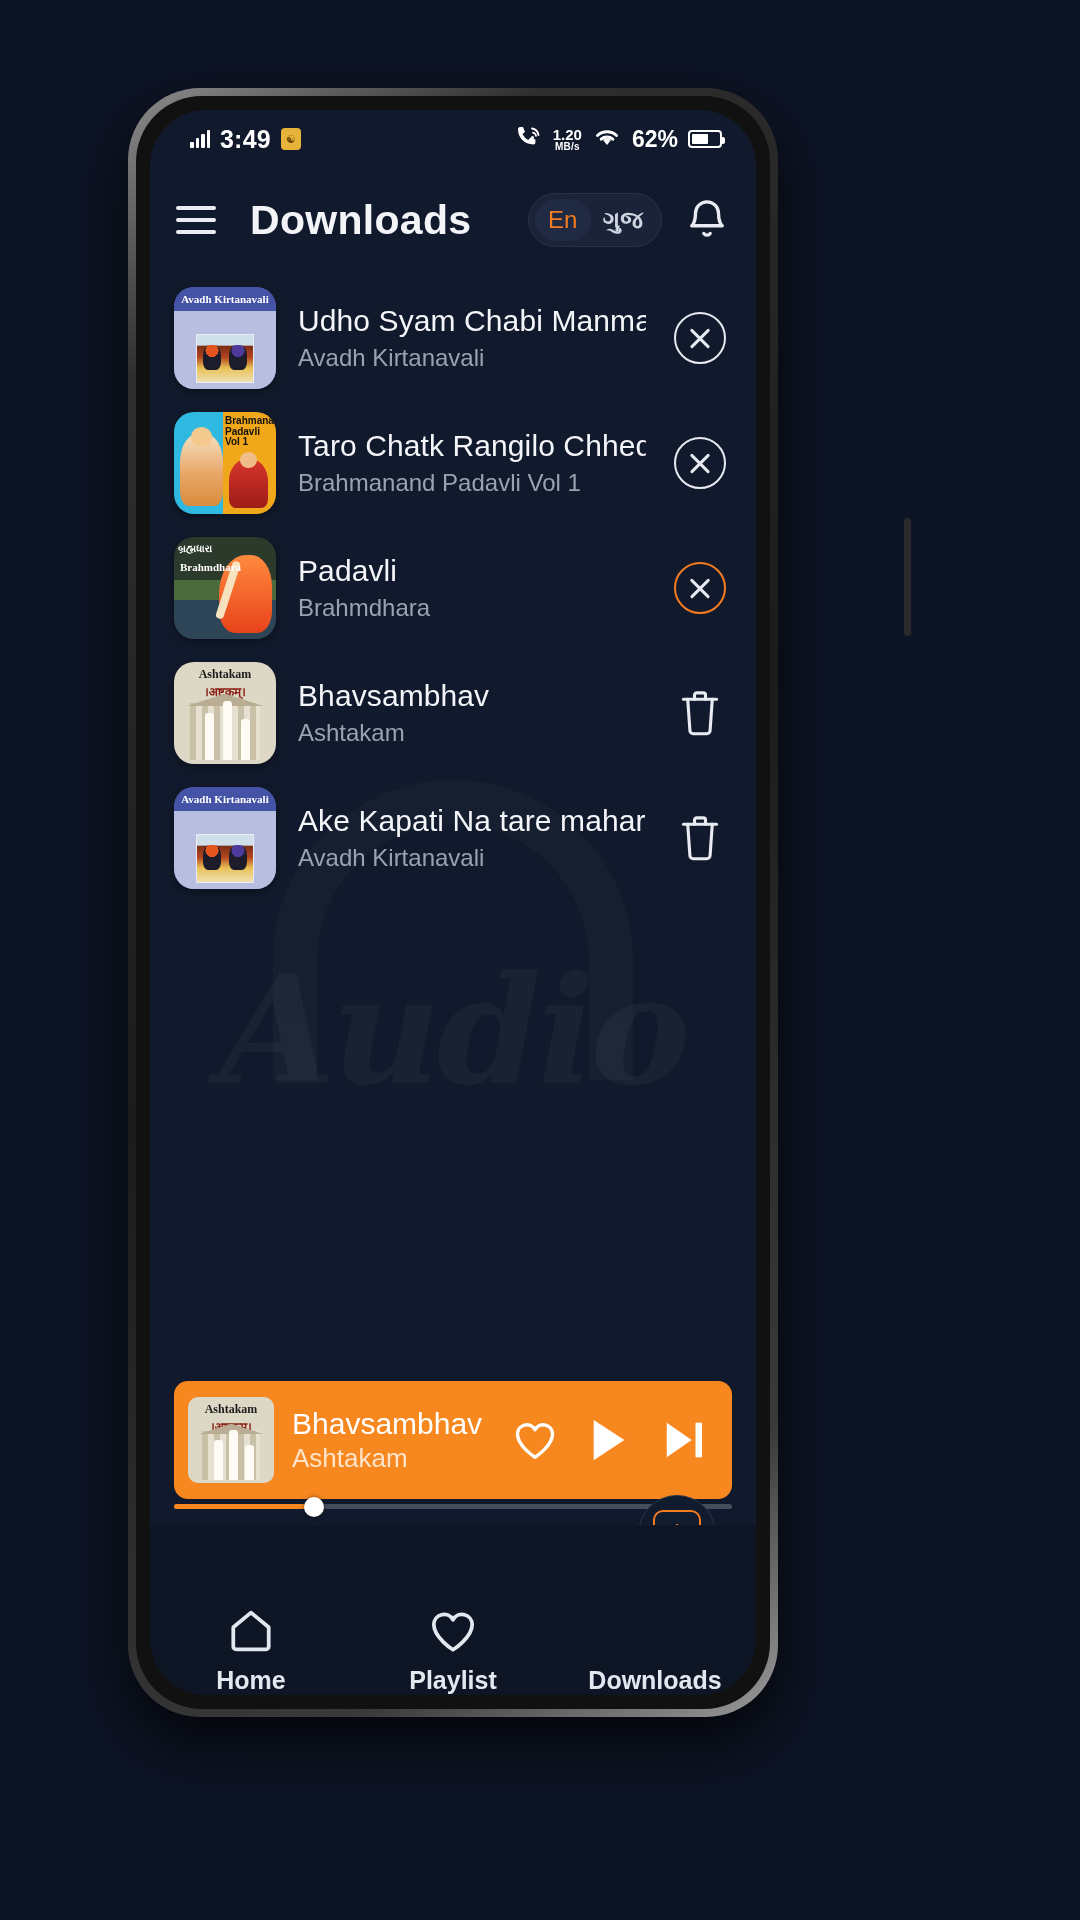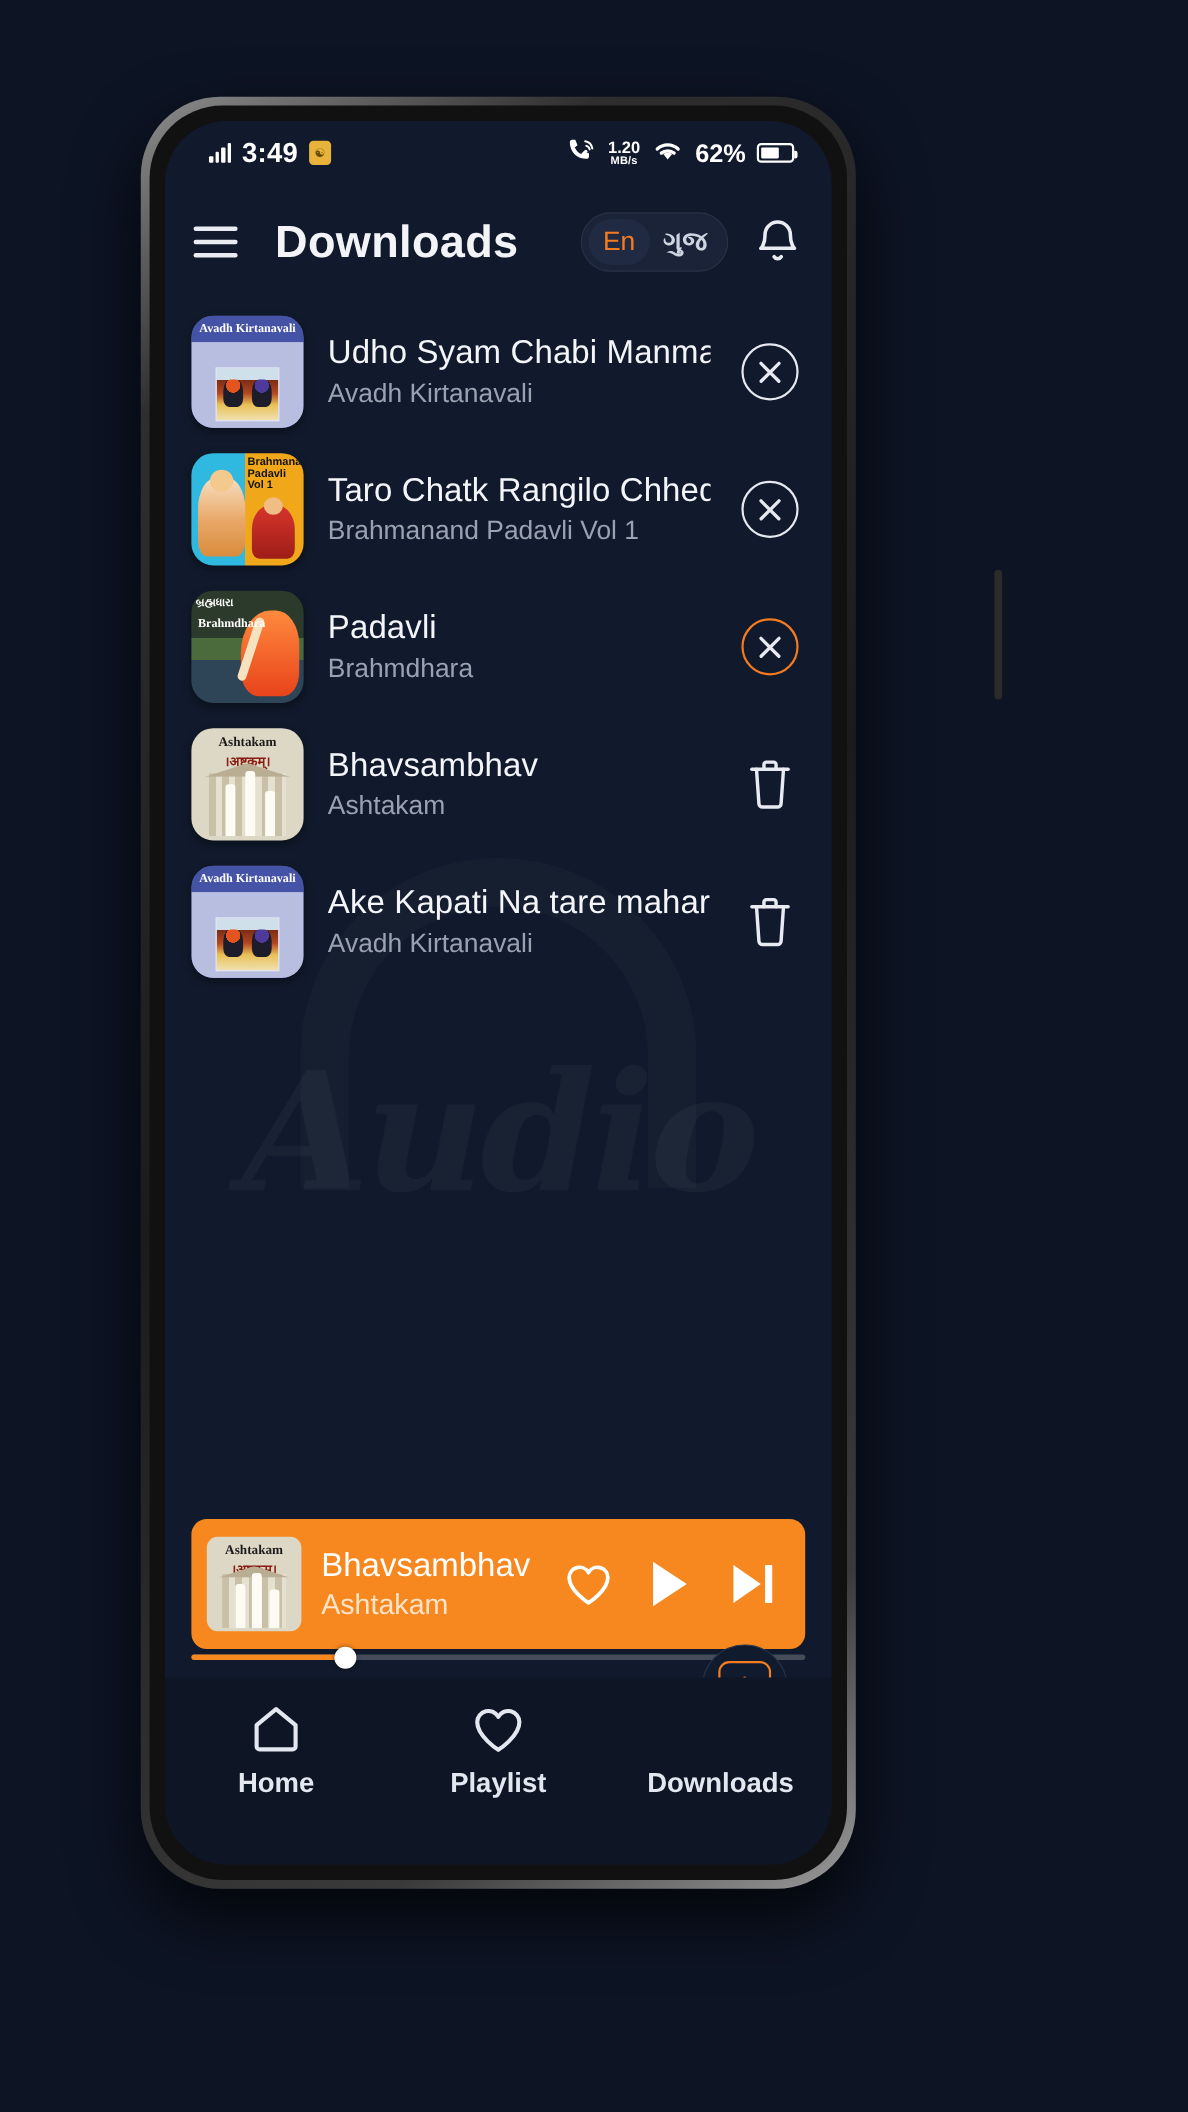--- a/index.html
+++ b/index.html
@@ -217,21 +217,21 @@
     background: #f7871f; border-radius: 4px; }
   .progress .knob {
     position: absolute; left: 0; top: 50%; transform: translate(-50%,-50%);
     width: 20px; height: 20px; border-radius: 50%; background: #fff;
     box-shadow: 0 0 4px rgba(0,0,0,.5);
   }
 
   
   .bottom-nav {
     position: absolute; left: 0; right: 0; bottom: 0; height: 170px;
-    background: #0e1626; display: flex; align-items: flex-start; padding-top: 22px;
+    background: #0e1626; display: flex; align-items: flex-end; padding-top: 22px;
   }
   .nav-item { flex: 1 1 0; display: flex; flex-direction: column; align-items: center; gap: 10px; cursor: pointer; }
   .nav-item .label { font-size: 25px; color: #e3e7ef; font-weight: bold; }
   .nav-item.active .label { color: #e3e7ef; }
   .nav-ico { width: 50px; height: 50px; display: flex; align-items: center; justify-content: center; }
   .nav-ico svg { width: 100%; height: 100%; }
   .dl-fab {
     position: absolute; right: 40px; bottom: 122px;
     width: 78px; height: 78px; border-radius: 50%;
     background: #111b2e; border: 1px solid #2a3burgundy;

